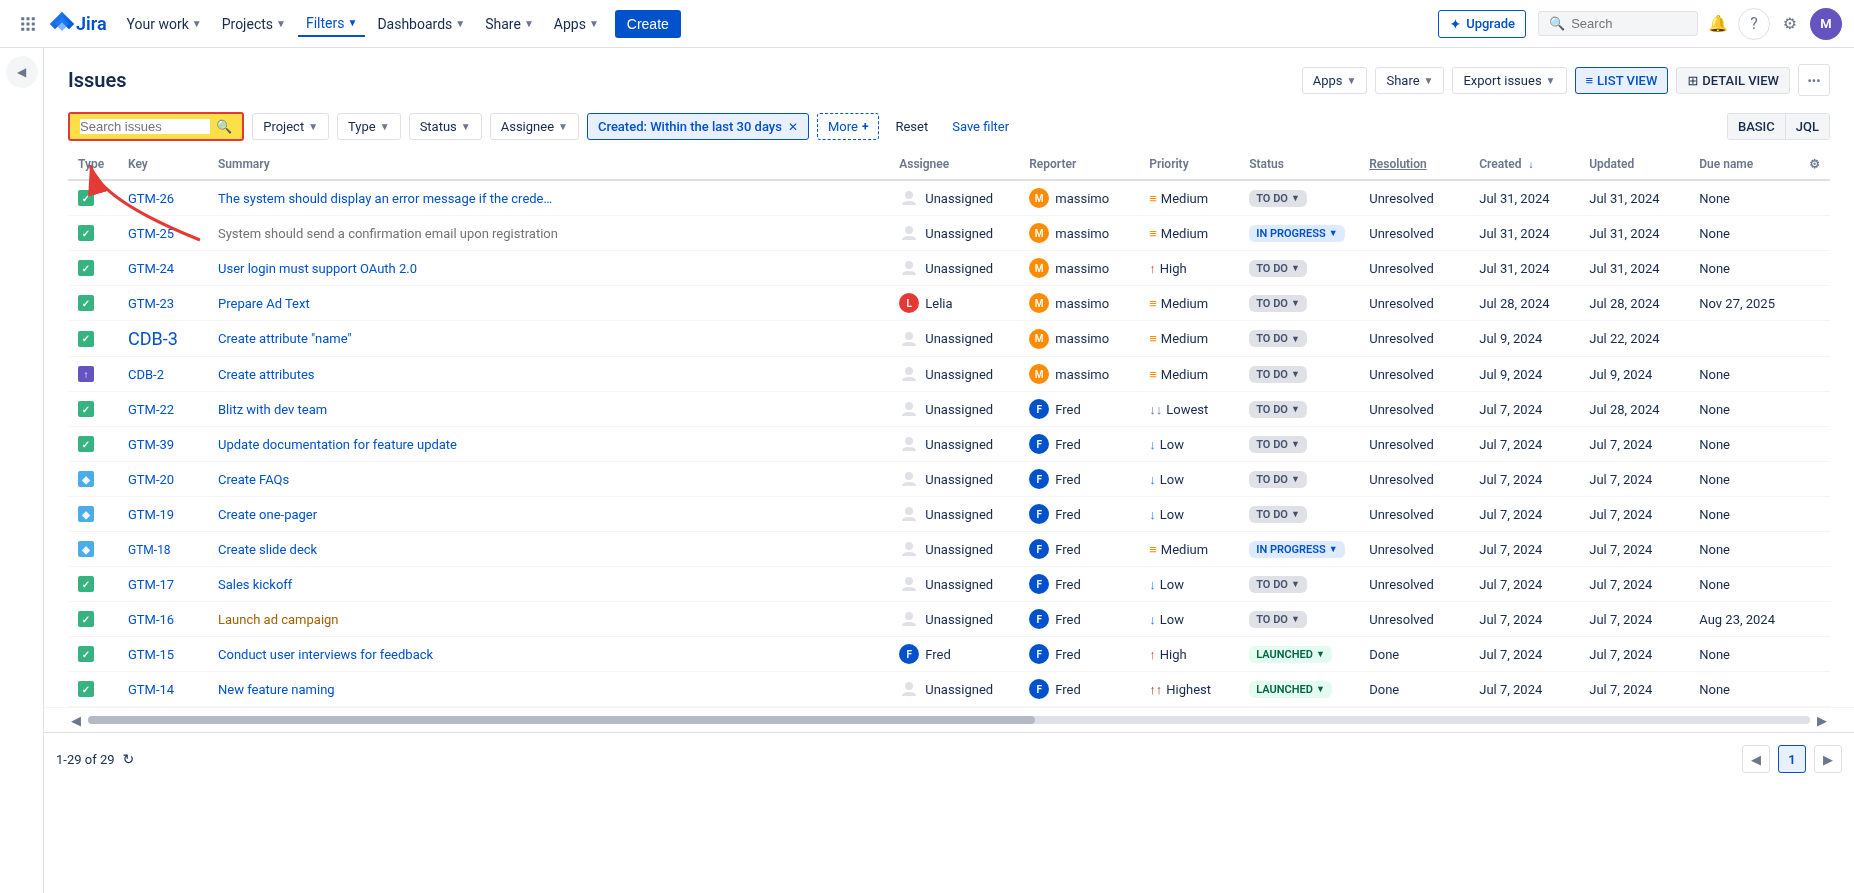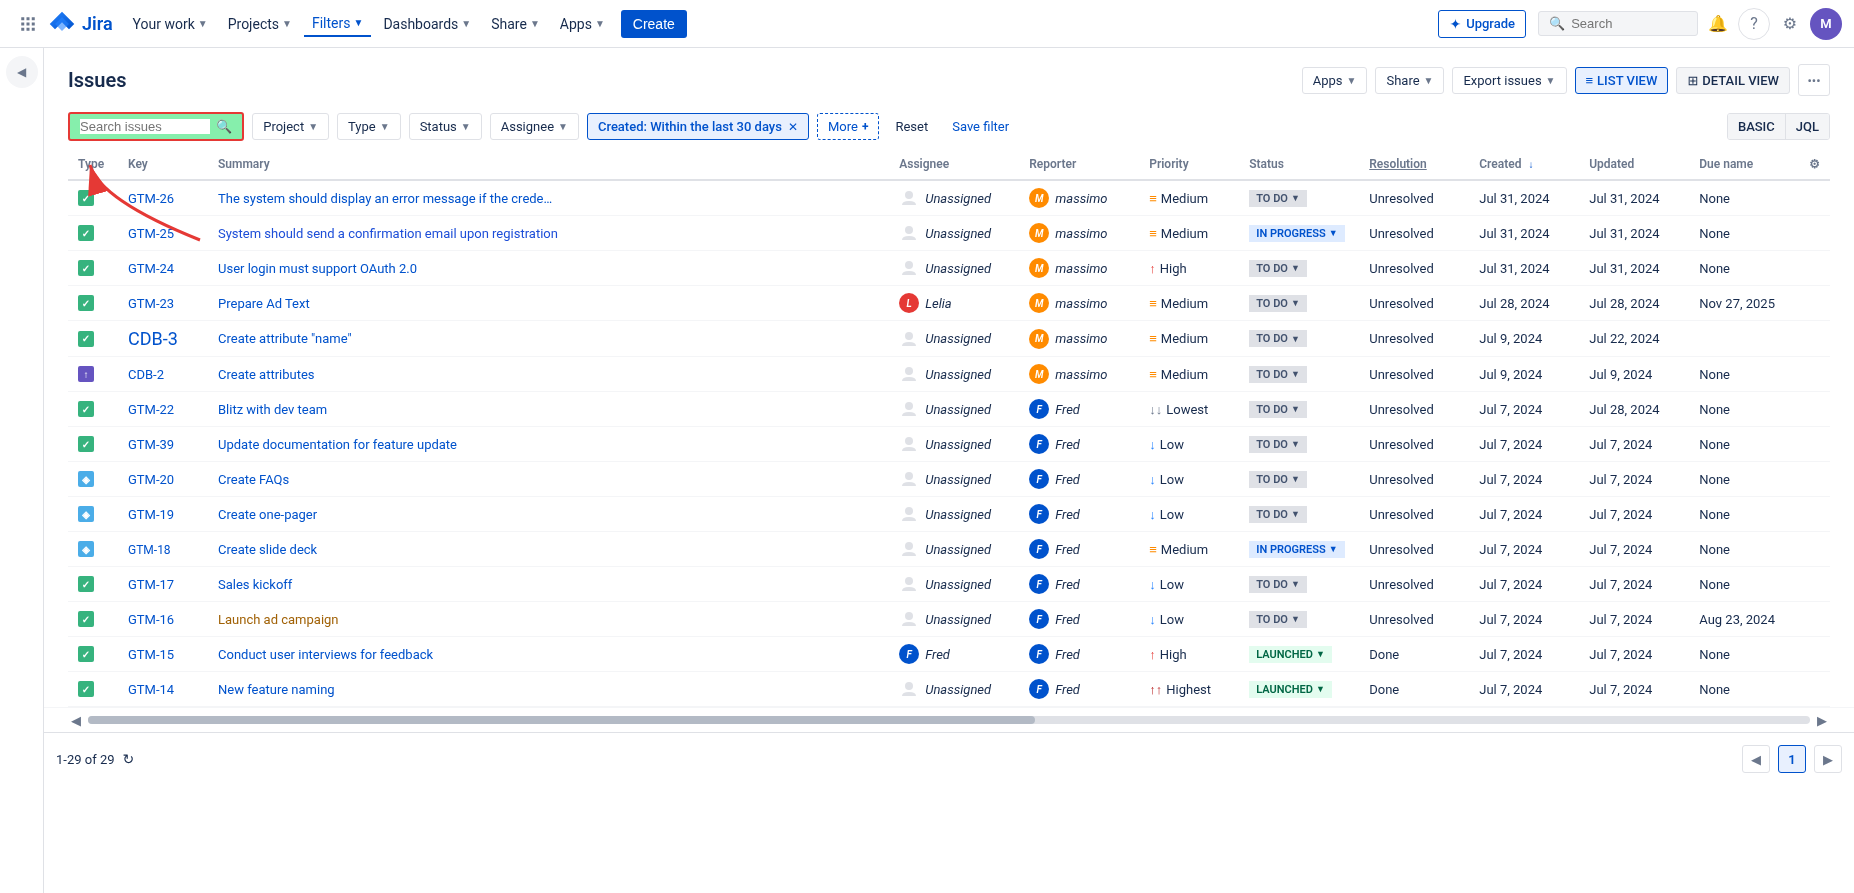--- a/index.html
+++ b/index.html
@@ -25,21 +25,21 @@
     .page-title { font-size: 20px; font-weight: 600; color: #172b4d; }
     .header-actions { display: flex; align-items: center; gap: 8px; }
     .header-btn { display: flex; align-items: center; gap: 4px; padding: 5px 10px; border: 1px solid #dfe1e6; border-radius: 3px; background: #fff; cursor: pointer; font-size: 13px; color: #172b4d; }
     .header-btn .chevron { font-size: 10px; color: #6b778c; }
     .view-btn { display: flex; align-items: center; gap: 4px; padding: 5px 10px; border: 1px solid #dfe1e6; border-radius: 3px; background: #f4f5f7; cursor: pointer; font-size: 13px; color: #172b4d; font-weight: 500; }
     .view-btn.active { background: #e8f0fe; border-color: #0052cc; color: #0052cc; }
     .more-btn { width: 32px; height: 32px; display: flex; align-items: center; justify-content: center; border: 1px solid #dfe1e6; border-radius: 3px; cursor: pointer; color: #6b778c; }
 
     
     .filters-bar { display: flex; align-items: center; padding: 8px 24px; gap: 8px; flex-wrap: wrap; }
-    .search-box { display: flex; align-items: center; gap: 6px; border: 2px solid #e53935; border-radius: 3px; padding: 5px 10px; background: #86efac; min-width: 160px; }
+    .search-box { display: flex; align-items: center; gap: 6px; border: 2px solid #e53935; border-radius: 3px; padding: 5px 10px; background: #fde047; min-width: 160px; }
     .search-box input { border: none; outline: none; font-size: 13px; color: #172b4d; width: 130px; }
     .filter-btn { display: flex; align-items: center; gap: 4px; padding: 5px 10px; border: 1px solid #dfe1e6; border-radius: 3px; background: #fff; cursor: pointer; font-size: 13px; color: #172b4d; }
     .filter-active { display: flex; align-items: center; gap: 4px; padding: 5px 10px; border: 1px solid #0052cc; border-radius: 3px; background: #e8f0fe; cursor: pointer; font-size: 13px; color: #0052cc; font-weight: 500; }
     .filter-active .close { cursor: pointer; margin-left: 2px; font-size: 12px; }
     .filter-more { display: flex; align-items: center; gap: 4px; padding: 5px 10px; border: 1px dashed #0052cc; border-radius: 3px; background: #fff; cursor: pointer; font-size: 13px; color: #0052cc; }
     .reset-btn { padding: 5px 8px; cursor: pointer; font-size: 13px; color: #172b4d; }
     .save-filter-btn { padding: 5px 8px; cursor: pointer; font-size: 13px; color: #0052cc; }
     .basic-jql { display: flex; align-items: center; margin-left: auto; border: 1px solid #dfe1e6; border-radius: 3px; overflow: hidden; }
     .basic-jql-btn { padding: 5px 10px; cursor: pointer; font-size: 13px; color: #172b4d; background: #f4f5f7; font-weight: 500; }
 
@@ -48,25 +48,25 @@
     table { width: 100%; border-collapse: collapse; font-size: 13px; }
     thead tr { border-bottom: 2px solid #dfe1e6; }
     thead th { padding: 8px 10px; text-align: left; font-weight: 600; color: #6b778c; font-size: 12px; white-space: nowrap; cursor: pointer; }
     .sort-icon { margin-left: 4px; font-size: 10px; }
     tbody tr { border-bottom: 1px solid #f4f5f7; }
     td { padding: 7px 10px; vertical-align: middle; white-space: nowrap; }
 
     .issue-key { color: #0052cc; cursor: pointer; font-size: 13px; }
     .issue-summary { color: #0052cc; cursor: pointer; max-width: 340px; overflow: hidden; text-overflow: ellipsis; }
 
-    .assignee-cell { display: flex; align-items: center; gap: 6px; font-style: italic; }
+    .assignee-cell { display: flex; align-items: center; gap: 6px; }
 
     .priority-cell { display: flex; align-items: center; gap: 4px; }
 
-    .status-badge { display: inline-flex; align-items: center; gap: 3px; padding: 2px 7px; border-radius: 0; font-size: 11px; font-weight: 600; cursor: pointer; }
+    .status-badge { display: inline-flex; align-items: center; gap: 3px; padding: 2px 7px; border-radius: 6px; font-size: 11px; font-weight: 600; cursor: pointer; }
     .status-chevron { font-size: 9px; }
 
     .pagination { display: flex; align-items: center; justify-content: center; gap: 8px; padding: 12px; font-size: 13px; color: #172b4d; border-top: 1px solid #dfe1e6; }
     .page-btn { width: 28px; height: 28px; display: flex; align-items: center; justify-content: center; border: 1px solid #dfe1e6; border-radius: 3px; cursor: pointer; color: #172b4d; }
     .page-btn.active { background: #e8f0fe; border-color: #0052cc; color: #0052cc; font-weight: 600; }
 
     
     .annotation-wrapper { position: relative; }
   </style>
 </head>
@@ -81,21 +81,21 @@
           <rect x="10" y="3" width="4" height="4"></rect>
           <rect x="17" y="3" width="4" height="4"></rect>
           <rect x="3" y="10" width="4" height="4"></rect>
           <rect x="10" y="10" width="4" height="4"></rect>
           <rect x="17" y="10" width="4" height="4"></rect>
           <rect x="3" y="17" width="4" height="4"></rect>
           <rect x="10" y="17" width="4" height="4"></rect>
           <rect x="17" y="17" width="4" height="4"></rect>
         </svg>
     </div>
-    <div style="display:flex;align-items:center;gap:6px;margin-right:8px;cursor:pointer;">
+    <div style="display:flex;align-items:center;gap:0;margin-right:8px;cursor:pointer;">
       <svg viewBox="0 0 32 32" width="28" height="28">
         <defs>
           <linearGradient id="jira-grad" x1="0%" y1="0%" x2="100%" y2="100%">
             <stop offset="0%" style="stop-color:#2684ff"></stop>
             <stop offset="100%" style="stop-color:#0052cc"></stop>
           </linearGradient>
         </defs>
         <path d="M16 2L2 16l6 6 8-8 8 8 6-6L16 2z" fill="url(#jira-grad)"></path>
         <path d="M16 8l-8 8 8 8 8-8-8-8z" fill="#2684ff" opacity="0.6"></path>
       </svg>
@@ -276,21 +276,21 @@
     <td></td>
   </tr>
               <tr>
     <td>
       <div style="width:16px;height:16px;border-radius:2px;background:#36b37e;color:#fff;display:inline-flex;align-items:center;justify-content:center;font-size:10px;font-weight:bold;" title="Story">✓</div>
     </td>
     <td>
       <a href="#" class="issue-key" style="color:#0052cc;text-decoration:none;font-size:13px;">GTM-25</a>
     </td>
     <td>
-      <a href="#" class="issue-summary" style="color:#1d4ed8;text-decoration:none;max-width:340px;display:block;overflow:hidden;text-overflow:ellipsis;">System should send a confirmation email upon registration</a>
+      <a href="#" class="issue-summary" style="color:#737373;text-decoration:none;max-width:340px;display:block;overflow:hidden;text-overflow:ellipsis;">System should send a confirmation email upon registration</a>
     </td>
     <td>
       <div class="assignee-cell">
         <svg width="20" height="20" viewBox="0 0 20 20">
                       <circle cx="10" cy="7" r="4" fill="#dfe1e6"></circle>
                       <path d="M3 17 Q3 13 10 13 Q17 13 17 17" fill="#dfe1e6"></path>
                     </svg>
         <span style="font-size:13px;">Unassigned</span>
       </div>
     </td>

